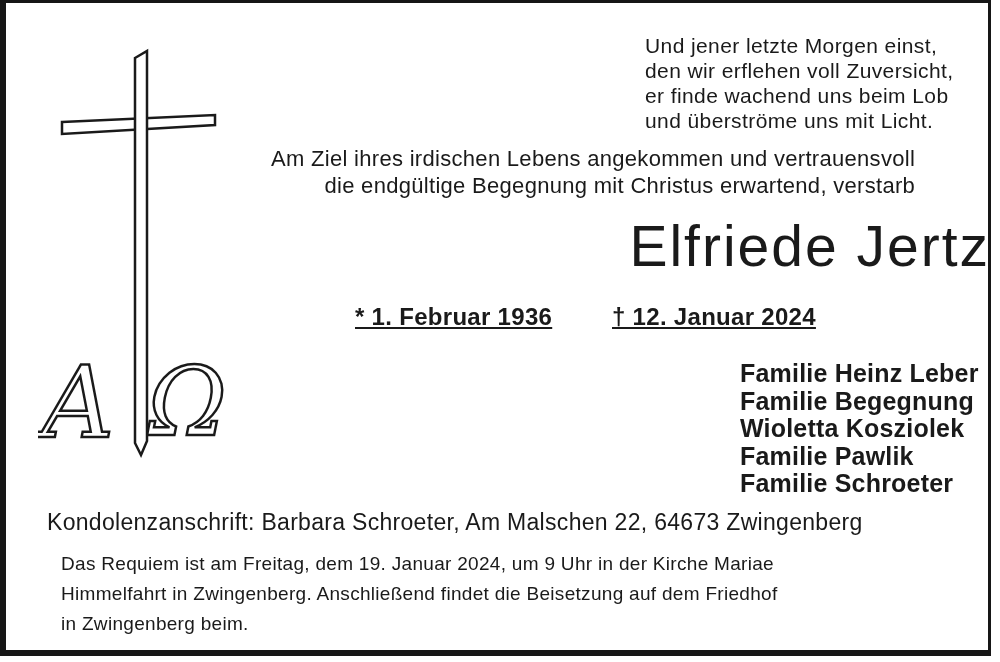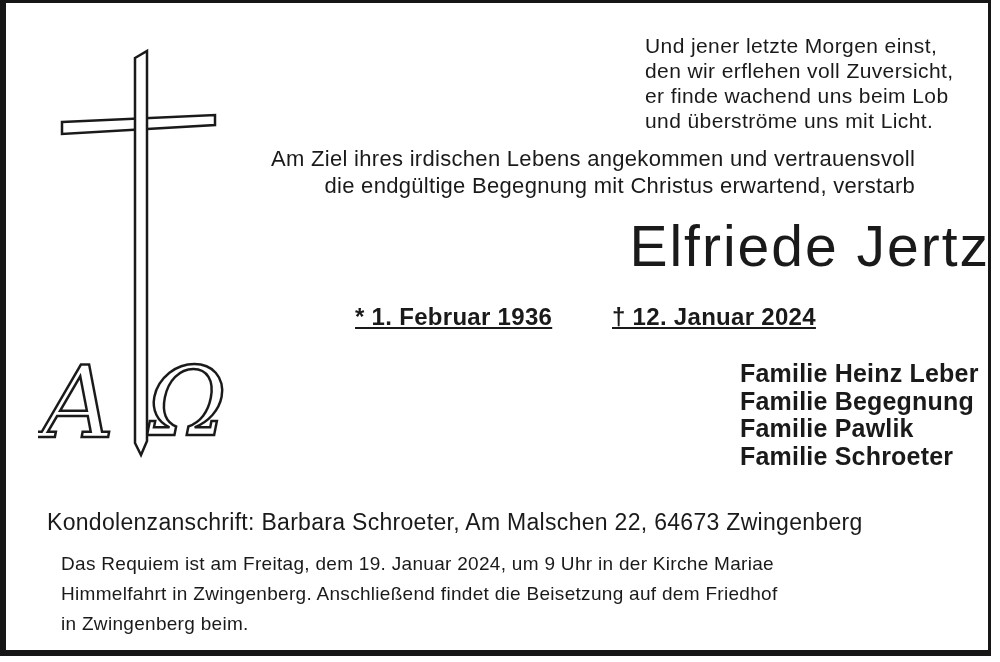--- a/index.html
+++ b/index.html
@@ -121,20 +121,21 @@
   </div>
 
   <div class="abs deceased-name">Elfriede Jertz</div>
 
   <div class="abs dates birth-date">* 1. Februar 1936</div>
   <div class="abs dates death-date">† 12. Januar 2024</div>
 
   <div class="abs mourners">
     <div>Familie Heinz Leber</div>
     <div>Familie Begegnung</div>
+    <div>Wioletta Kosziolek</div>
     <div>Familie Pawlik</div>
     <div>Familie Schroeter</div>
   </div>
 
   <div class="abs condolence">Kondolenzanschrift: Barbara Schroeter, Am Malschen 22, 64673 Zwingenberg</div>
 
   <div class="abs service">
     <div>Das Requiem ist am Freitag, dem 19. Januar 2024, um 9 Uhr in der Kirche Mariae</div>
     <div>Himmelfahrt in Zwingenberg. Anschließend findet die Beisetzung auf dem Friedhof</div>
     <div>in Zwingenberg beim.</div>

